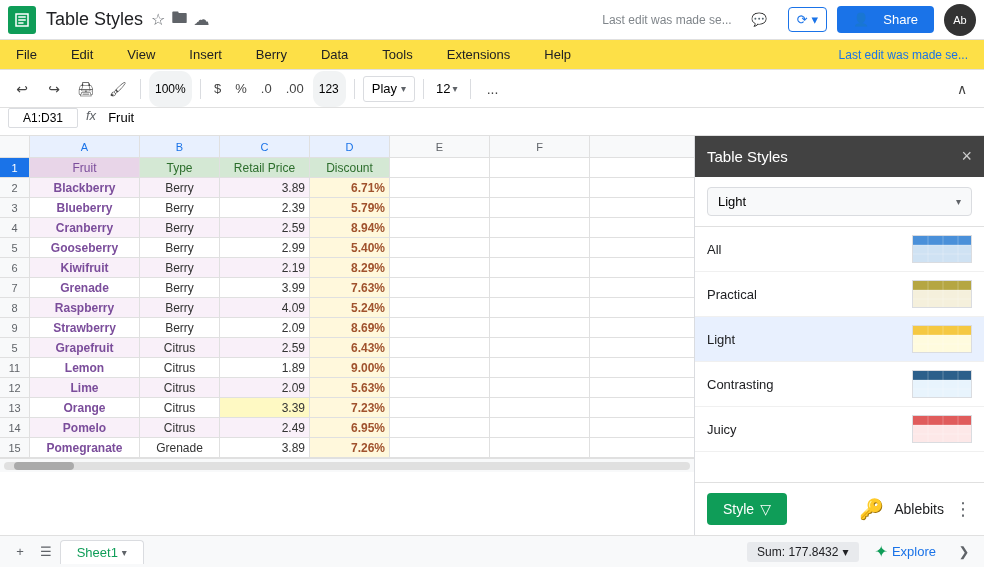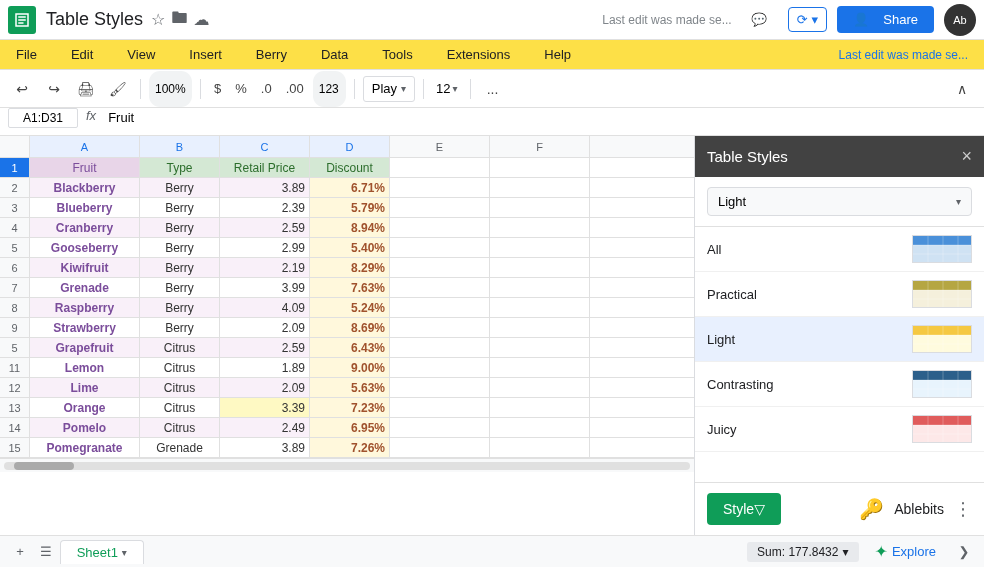--- a/index.html
+++ b/index.html
@@ -97,21 +97,21 @@
     .panel-body { flex: 1; overflow-y: auto; display: flex; flex-direction: column; }
     .style-dropdown-container { padding: 10px 12px; border-bottom: 1px solid #e0e0e0; }
     .style-dropdown { width: 100%; border: 1px solid #dadce0; border-radius: 4px; padding: 6px 10px; font-size: 13px; background: #f8f9fa; cursor: pointer; display: flex; align-items: center; justify-content: space-between; }
 
     .style-list { flex: 1; }
     .style-item { display: flex; align-items: center; justify-content: space-between; padding: 8px 12px; cursor: pointer; border-bottom: 1px solid #f0f0f0; }
     .style-item.active { background: #e8f0fe; }
     .style-name { font-size: 13px; color: #202124; }
 
     .panel-footer { padding: 10px 12px; border-top: 1px solid #e0e0e0; display: flex; align-items: center; gap: 8px; }
-    .style-btn { background: #0f9d58; color: white; border: none; border-radius: 4px; padding: 8px 16px; font-size: 14px; font-weight: 500; cursor: pointer; display: flex; align-items: center; }
+    .style-btn { background: #0f9d58; color: white; border: none; border-radius: 4px; padding: 8px 16px; font-size: 14px; font-weight: 500; cursor: pointer; display: flex; align-items: center; gap: 6px; }
     .footer-right { margin-left: auto; display: flex; align-items: center; gap: 10px; }
     .ablebits-text { font-size: 14px; font-weight: 500; color: #202124; }
     .menu-dots { color: #5f6368; font-size: 18px; cursor: pointer; }
 
     
     .scroll-area { height: 14px; background: #f8f9fa; border-top: 1px solid #e0e0e0; display: flex; align-items: center; padding: 0 4px; }
     .h-scrollbar { flex: 1; height: 8px; background: #e0e0e0; border-radius: 4px; position: relative; }
     .h-scrollbar-thumb { width: 60px; height: 8px; background: #aaa; border-radius: 4px; position: absolute; left: 10px; }
 
     select { appearance: none; }

